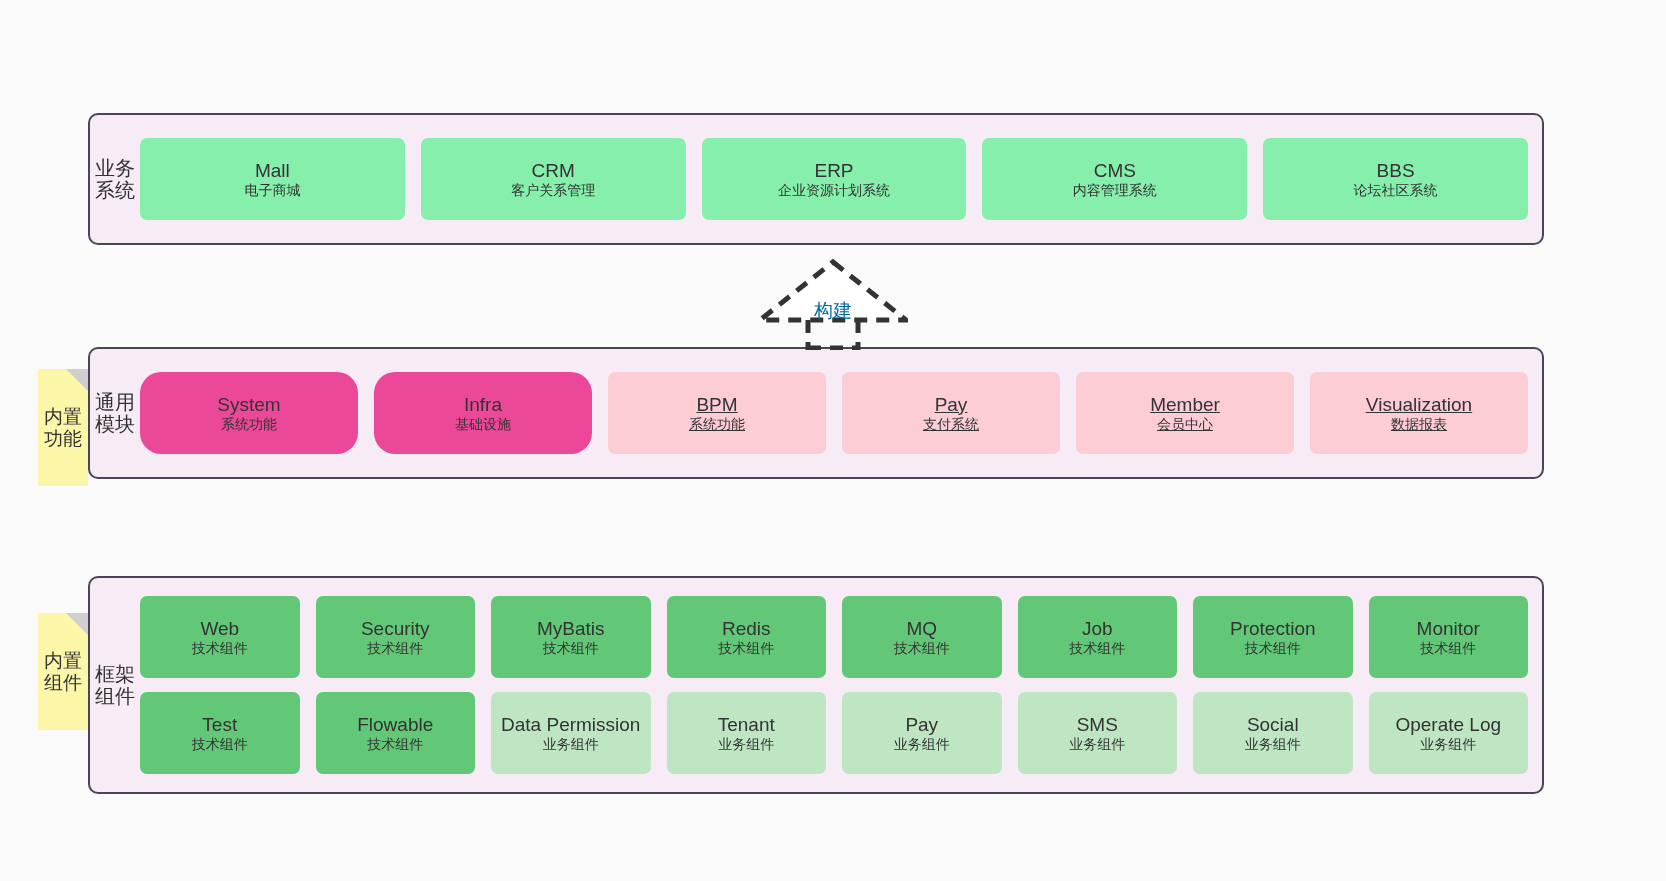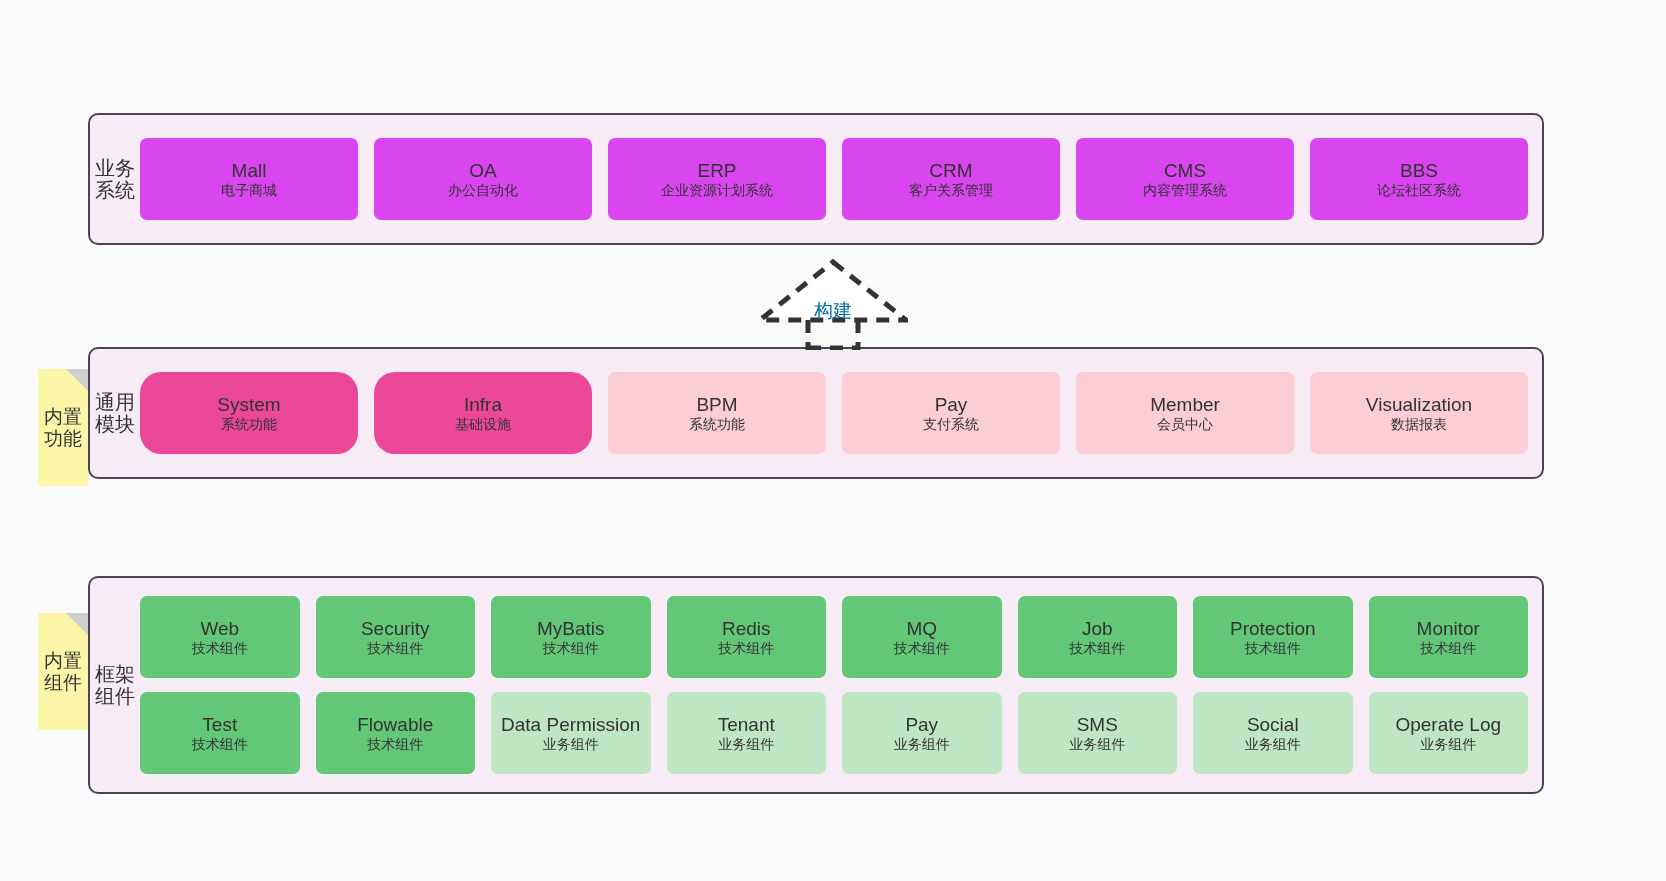--- a/index.html
+++ b/index.html
@@ -71,23 +71,23 @@
     align-items: center;
     justify-content: center;
     text-align: center;
     padding: 6px 4px;
     line-height: 1.22;
     color: #333333;
   }
   .node .t1 { font-size: 19px; }
   .node .t2 { font-size: 14px; }
 
-  .node.blue       { background: #d946ef; }
+  .node.blue       { background: #86efac; }
   .node.red        { background: #ec4899; border-radius: 21px; }
-  .node.pink       { background: #fccdd4; }
+  .node.pink       { background: #fccdd4; text-decoration: underline; }
   .node.green      { background: #62c878; }
   .node.lightgreen { background: #bfe6c3; }
 
   .row-h-80  { height: 82px; }
 
   
   .sticky {
     position: absolute;
     box-sizing: border-box;
     background: #fbf6a8;
@@ -140,30 +140,26 @@
 
   <div class="layer" id="layer-business-systems" style="left:88px; top:113px; width:1456px; height:132px;">
     <div class="layer-label">业务系统</div>
     <div class="layer-body">
       <div class="node-row row-h-80">
         <div class="node blue">
           <span class="t1">Mall</span>
           <span class="t2">电子商城</span>
         </div>
         <div class="node blue">
-          <span class="t1">OA</span>
-          <span class="t2">办公自动化</span>
+          <span class="t1">CRM</span>
+          <span class="t2">客户关系管理</span>
         </div>
         <div class="node blue">
           <span class="t1">ERP</span>
           <span class="t2">企业资源计划系统</span>
-        </div>
-        <div class="node blue">
-          <span class="t1">CRM</span>
-          <span class="t2">客户关系管理</span>
         </div>
         <div class="node blue">
           <span class="t1">CMS</span>
           <span class="t2">内容管理系统</span>
         </div>
         <div class="node blue">
           <span class="t1">BBS</span>
           <span class="t2">论坛社区系统</span>
         </div>
       </div>

